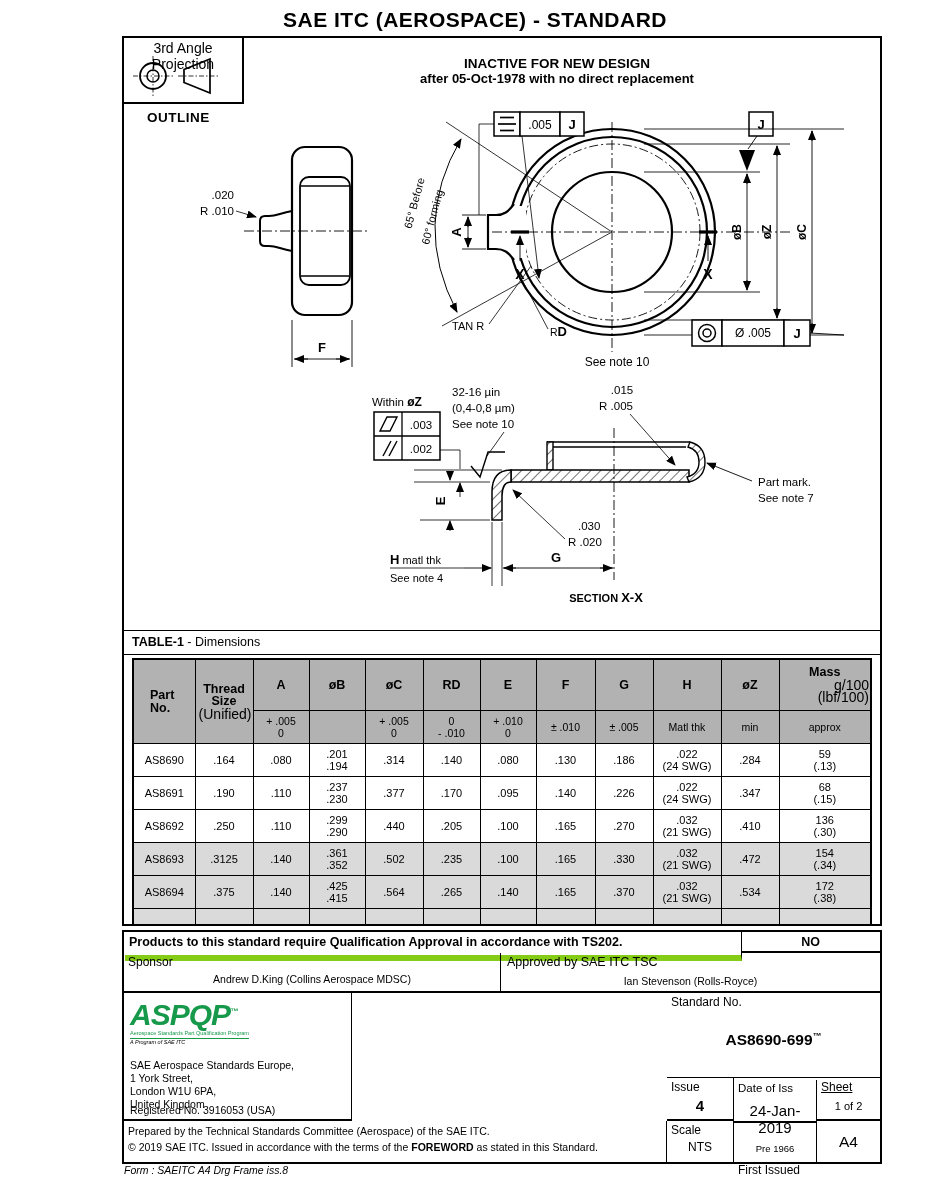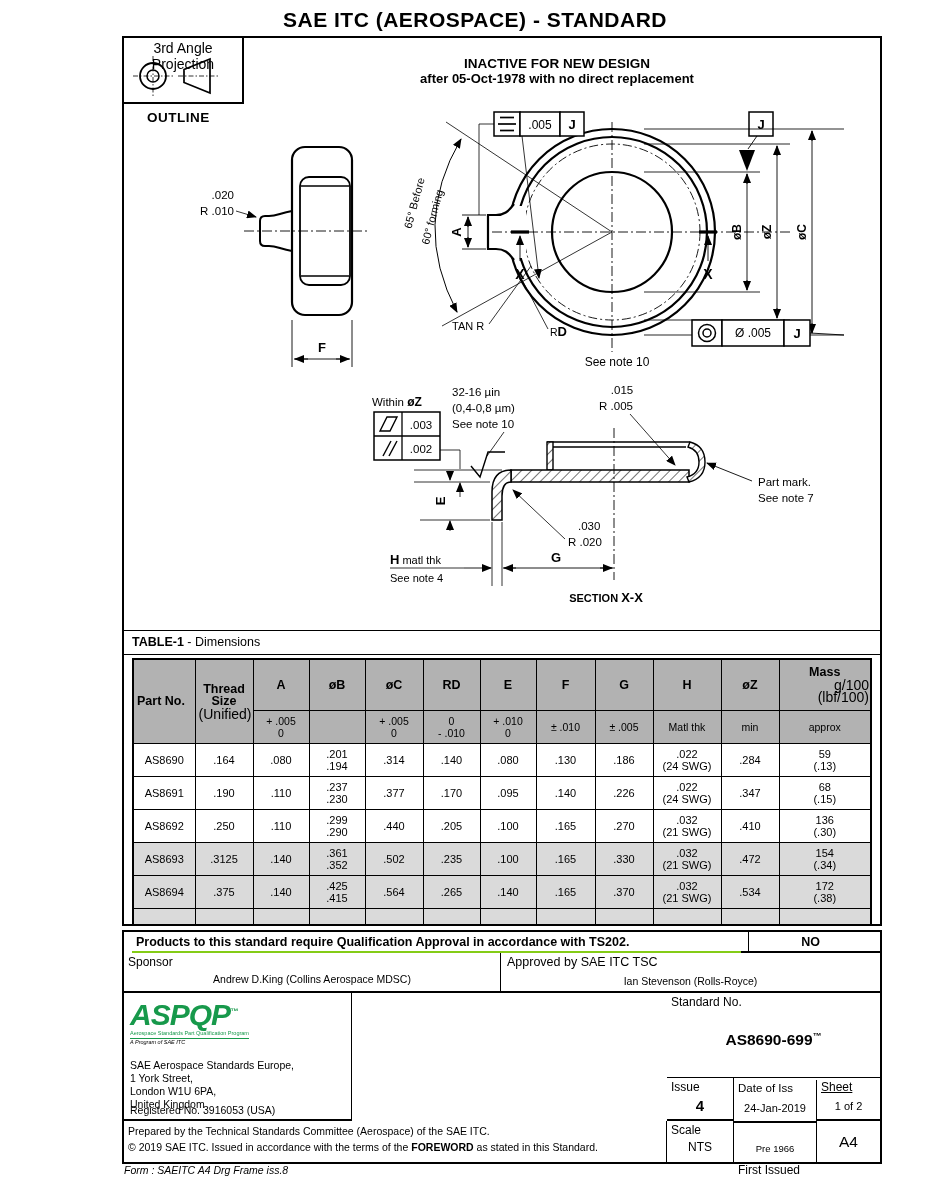--- a/index.html
+++ b/index.html
@@ -268,21 +268,21 @@
             <col style="width:57px">
             <col style="width:56px">
             <col style="width:59px">
           <col style="width:58px">
             <col style="width:68px">
             <col style="width:58px">
             <col style="width:92px">
         </colgroup>
         <thead>
           <tr class="hdr-row">
-            <th rowspan="2" style="text-align:left;padding-left:3px;margin-left:45px;">Part No.</th>
+            <th rowspan="2" style="text-align:left;padding-left:16px;margin-left:45px;">Part No.</th>
             <th rowspan="2"><div class="b" style="white-space:pre-line">Thread
 Size</div><div class="th-sub">(Unified)</div></th>
             <th>A</th>
             <th>øB</th>
             <th>øC</th>
             <th>RD</th>
             <th>E</th>
             <th>F</th>
             <th>G</th>
             <th>H</th>
@@ -406,21 +406,21 @@
               <td></td>
               <td></td>
             </tr>
           </tbody>
       </table>
     </div>
   </div>
 
   <div class="abs bottom">
 
-    <div class="cell" style="left:8px;top:0;width:617px;height:21px;border-right:1.5px solid #000;border-bottom:2px solid #84cc16;">
+    <div class="cell" style="left:1px;top:0;width:617px;height:29px;border-right:1.5px solid #000;border-bottom:6px solid #84cc16;">
       <div class="abs b" style="left:4px;top:3px;font-size:12.5px;">Products to this standard require Qualification Approval in accordance with TS202.</div>
     </div>
     <div class="cell ctr" style="left:617px;top:0;width:139px;height:21px;border-bottom:2px solid #000;">
       <div class="b" style="margin-top:3px;font-size:12.5px;">NO</div>
     </div>
 
     <div class="cell" style="left:0;top:21px;width:377px;height:40px;border-right:1.5px solid #000;border-bottom:2px solid #000;">
       <div class="abs lblsm" style="left:4px;top:2px;">Sponsor</div>
       <div class="abs ctr" style="left:0;right:0;top:20px;font-size:10.5px;">Andrew D.King (Collins Aerospace MDSC)</div>
     </div>
@@ -446,21 +446,21 @@
     <div class="cell" style="left:543px;top:61px;width:213px;height:85px;border-bottom:1.5px solid #000;">
       <div class="abs lblsm" style="left:4px;top:2px;">Standard No.</div>
       <div class="abs ctr b" style="left:0;right:0;top:38px;font-size:15.5px;"><span>AS8690-699</span><sup style="font-size:9px;">™</sup></div>
     </div>
     <div class="cell" style="left:543px;top:146px;width:67px;height:43px;border-right:1.5px solid #000;border-bottom:2px solid #000;">
       <div class="abs lblsm" style="left:4px;top:2px;">Issue</div>
       <div class="abs ctr b" style="left:0;right:0;top:19px;font-size:15px;">4</div>
     </div>
     <div class="cell" style="left:610px;top:148px;width:83px;height:43px;border-right:1.5px solid #000;border-bottom:2px solid #000;">
       <div class="abs" style="left:4px;top:2px;font-size:11.5px;">Date of Iss</div>
-      <div class="abs ctr" style="left:0;right:0;top:22px;font-size:11px;">24-Jan-2019</div>
+      <div class="abs ctr" style="left:0;right:0;top:22px;font-size:15px;">24-Jan-2019</div>
     </div>
     <div class="cell" style="left:693px;top:146px;width:63px;height:43px;border-bottom:2px solid #000;">
       <div class="abs" style="left:4px;top:2px;font-size:12px;text-decoration:underline;">Sheet</div>
       <div class="abs ctr" style="left:0;right:0;top:22px;font-size:11px;">1 of 2</div>
     </div>
 
     <div class="cell" style="left:0;top:189px;width:543px;height:41px;border-right:1.5px solid #000;">
       <div class="abs" style="left:4px;top:4px;font-size:10.5px;">Prepared by the Technical Standards Committee (Aerospace) of the SAE ITC.</div>
       <div class="abs" style="left:4px;top:20px;font-size:10.5px;"><span>© 2019 SAE ITC. Issued in accordance with the terms of the </span><span class="b">FOREWORD</span><span> as stated in this Standard.</span></div>
     </div>

